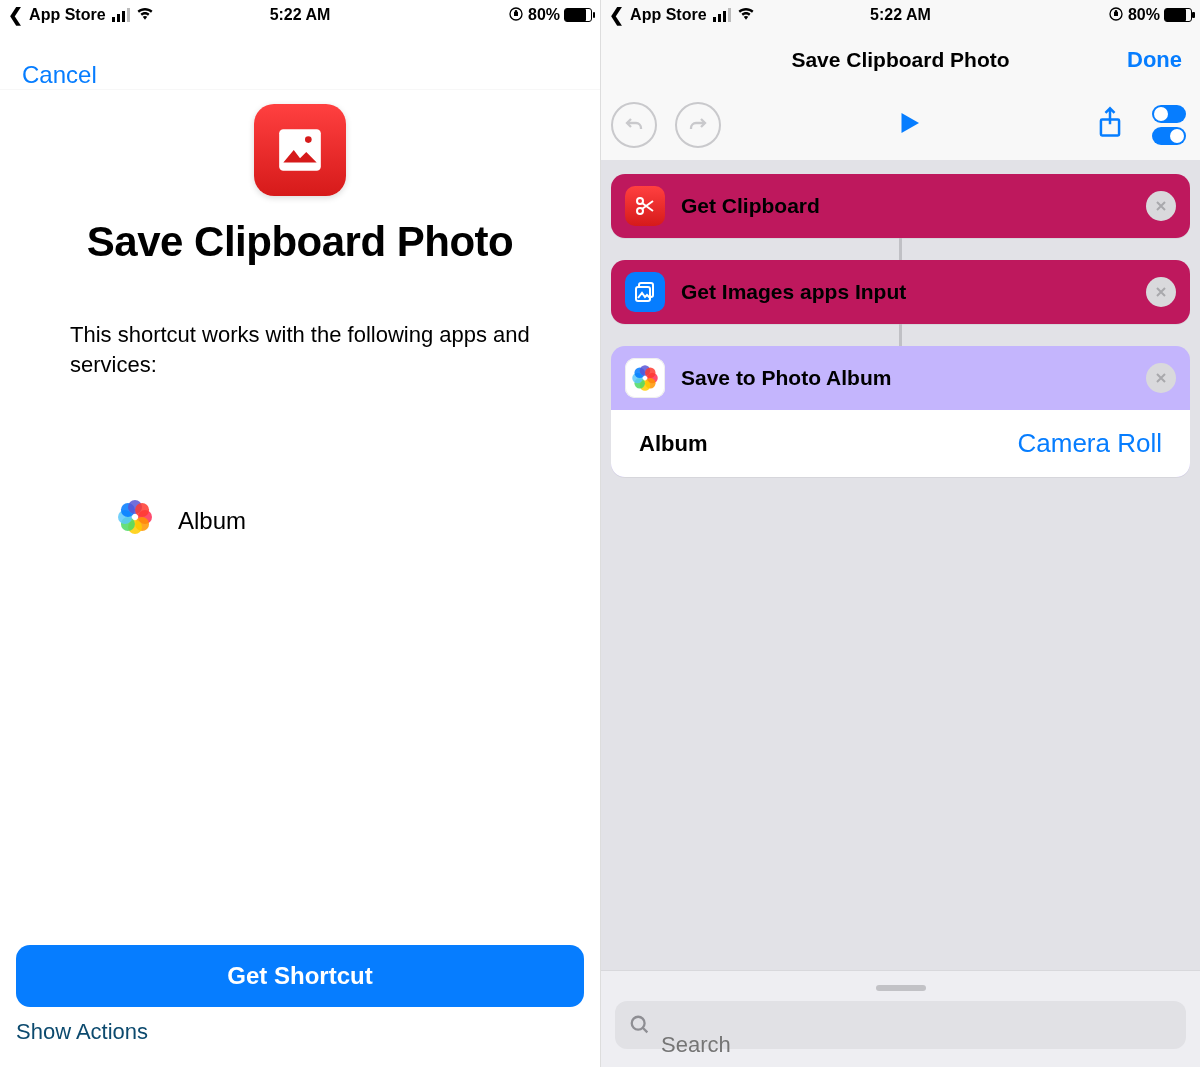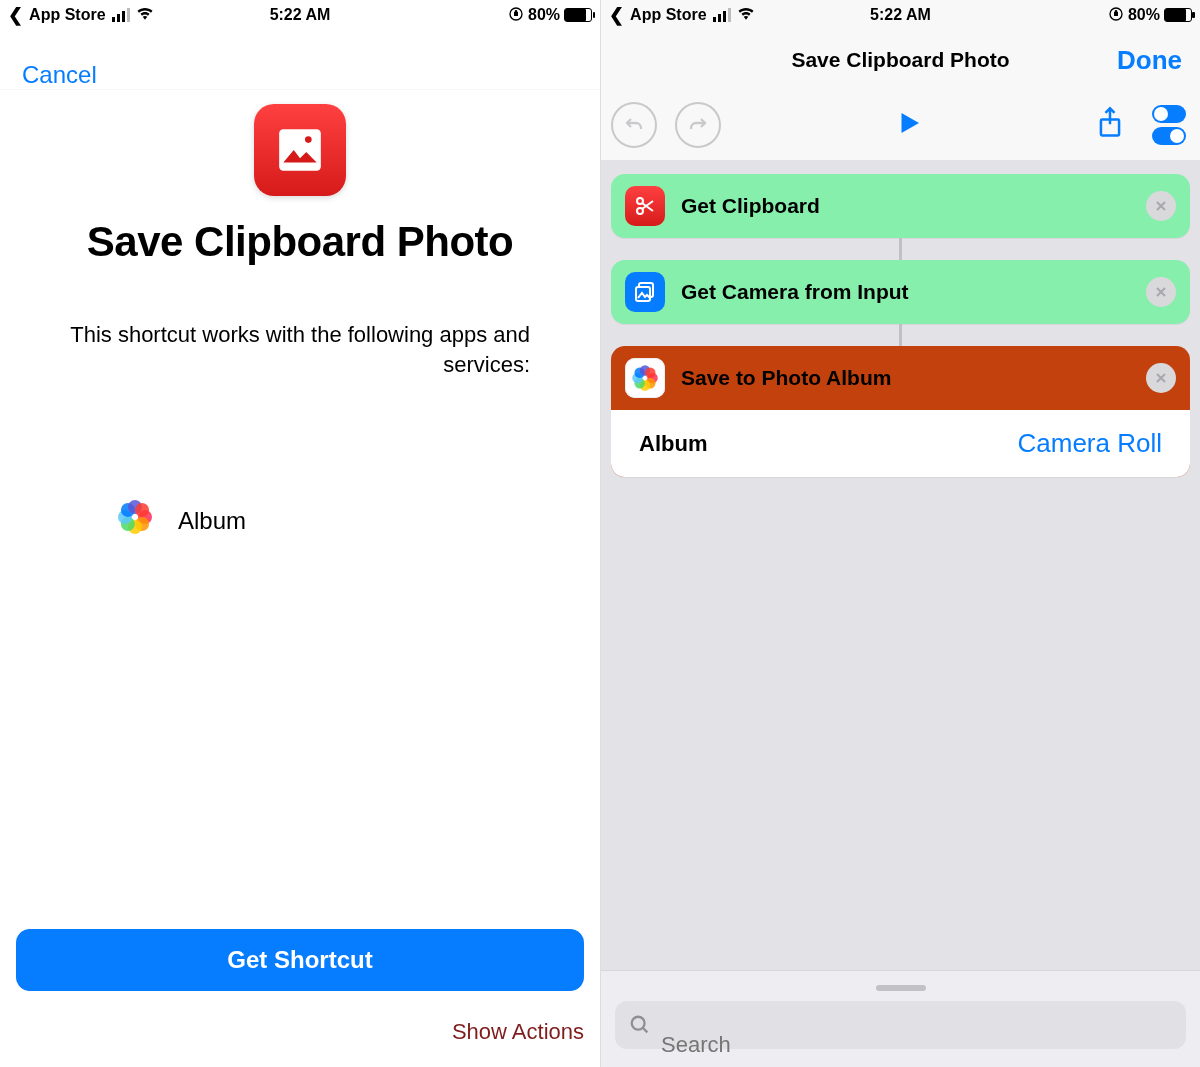--- a/index.html
+++ b/index.html
@@ -74,51 +74,51 @@
     border-radius: 20px; display:flex; align-items:center; justify-content:center;
     margin-top: 4px;
     box-shadow: 0 2px 6px rgba(0,0,0,0.15);
   }
   .app-icon svg { width:50px; height:50px; }
   .shortcut-title {
     font-size: 42px; font-weight: 800; text-align:center; margin-top: 22px; line-height:1.15;
     letter-spacing: -0.5px;
   }
   .shortcut-desc {
-    font-size: 22px; text-align:right; margin-top: 54px; color:#000; line-height:1.35;
+    font-size: 22px; text-align:left; margin-top: 54px; color:#000; line-height:1.35;
     max-width: 460px;
   }
   .service-row {
     display:flex; align-items:center; gap:18px; margin-top: 120px;
     align-self: flex-start; padding-left: 88px;
   }
   .photos-icon {
     width:42px; height:42px; 
   }
   .service-label { font-size:24px; }
 
   .left-bottom {
     padding: 0 16px 22px;
   }
   .get-btn {
     width:100%; height:62px; background:#067dff; color:#fff; border:none;
     border-radius:14px; font-size:24px; font-weight:600;
   }
   .show-actions {
-    width:100%; text-align:right; margin-top:28px; color:#7f1d1d; font-size:22px; font-weight:500;
+    width:100%; text-align:left; margin-top:12px; color:#0c4a6e; font-size:22px; font-weight:500;
   }
 
   
   .nav-right {
     height: 60px; display:flex; align-items:center; justify-content:space-between;
     padding: 0 18px;
     background:#f8f8f8;
   }
   .nav-right-title { font-size:21px; font-weight:700; flex:1; text-align:center; color:#000;}
-  .done-btn { color:#067dff; font-size:26px; font-weight:700; width:80px; text-align:right;}
+  .done-btn { color:#067dff; font-size:22px; font-weight:700; width:80px; text-align:right;}
   .nav-right-spacer { width:80px; }
 
   .toolbar {
     height:70px; display:flex; align-items:center; justify-content:space-between;
     padding: 0 14px 0 10px;
     background:#f8f8f8;
   }
   .toolbar-left { display:flex; gap:18px;}
   .undo-btn, .redo-btn {
     width:46px; height:46px; border-radius:50%; border:2px solid #c9c9cc;
@@ -131,21 +131,21 @@
   .toggle-switch { width:34px; height:18px; border-radius:9px; background:#067dff; position:relative;}
   .toggle-switch::after{ content:""; position:absolute; width:14px; height:14px; border-radius:50%; background:#fff; top:2px; right:2px;}
   .toggle-switch.off::after{ left:2px; right:auto;}
 
   .actions-area {
     flex:1;
     padding: 14px 10px 0;
     background:#e2e2e7;
   }
   .action-card {
-    background:#86efac;
+    background:#be185d;
     border-radius:14px;
     display:flex; align-items:center;
     padding: 12px 14px;
     box-shadow: 0 1px 0 rgba(0,0,0,0.05);
     margin-bottom: 0;
   }
   .action-icon {
     width:40px; height:40px; border-radius:10px; display:flex; align-items:center; justify-content:center; flex-shrink:0;
   }
   .action-icon svg { width:24px; height:24px; }
@@ -155,21 +155,21 @@
     color:#a8a8ac;
   }
   .connector { width:3px; height:22px; background:#c0c0c5; margin: 0 auto;}
   .clip-icon { background: linear-gradient(180deg,#ff4040,#d61a1a);}
   .img-icon { background:#067dff;}
   .photos-small {
     width:40px; height:40px; background:#fff; border-radius:10px; display:flex; align-items:center; justify-content:center;
     box-shadow: inset 0 0 0 1px #eee;
   }
   .album-group {
-    background:#c2410c; border-radius:14px; overflow:hidden;
+    background:#c4b5fd; border-radius:14px; overflow:hidden;
     box-shadow: 0 1px 0 rgba(0,0,0,0.05);
   }
   .album-header {
     display:flex; align-items:center; padding:12px 14px;
   }
   .album-row {
     background:#fff; padding: 18px 28px; display:flex; justify-content:space-between; align-items:center;
   }
   .album-label { font-size:22px; font-weight:700;}
   .album-value { font-size:26px; color:#067dff; font-weight:500;}
@@ -368,21 +368,21 @@
     <div class="connector"></div>
 
     <div class="action-card">
       <div class="action-icon img-icon">
         <svg viewBox="0 0 24 24" fill="none" stroke="#fff" stroke-width="2">
             <rect x="6" y="3" width="14" height="14" rx="2"></rect>
             <rect x="3" y="7" width="14" height="14" rx="2" fill="#067dff"></rect>
             <path d="M5 18l4-5 3 4 2-2 3 3" stroke="#fff"></path>
           </svg>
       </div>
-      <div class="action-label">Get Camera from Input</div>
+      <div class="action-label">Get Images apps Input</div>
       <div class="remove-btn">
         <svg width="16" height="16" viewBox="0 0 24 24" stroke="#a8a8ac" stroke-width="3">
             <path d="M6 6l12 12M18 6L6 18"></path>
           </svg>
       </div>
     </div>
 
     <div class="connector"></div>
 
     <div class="album-group">

